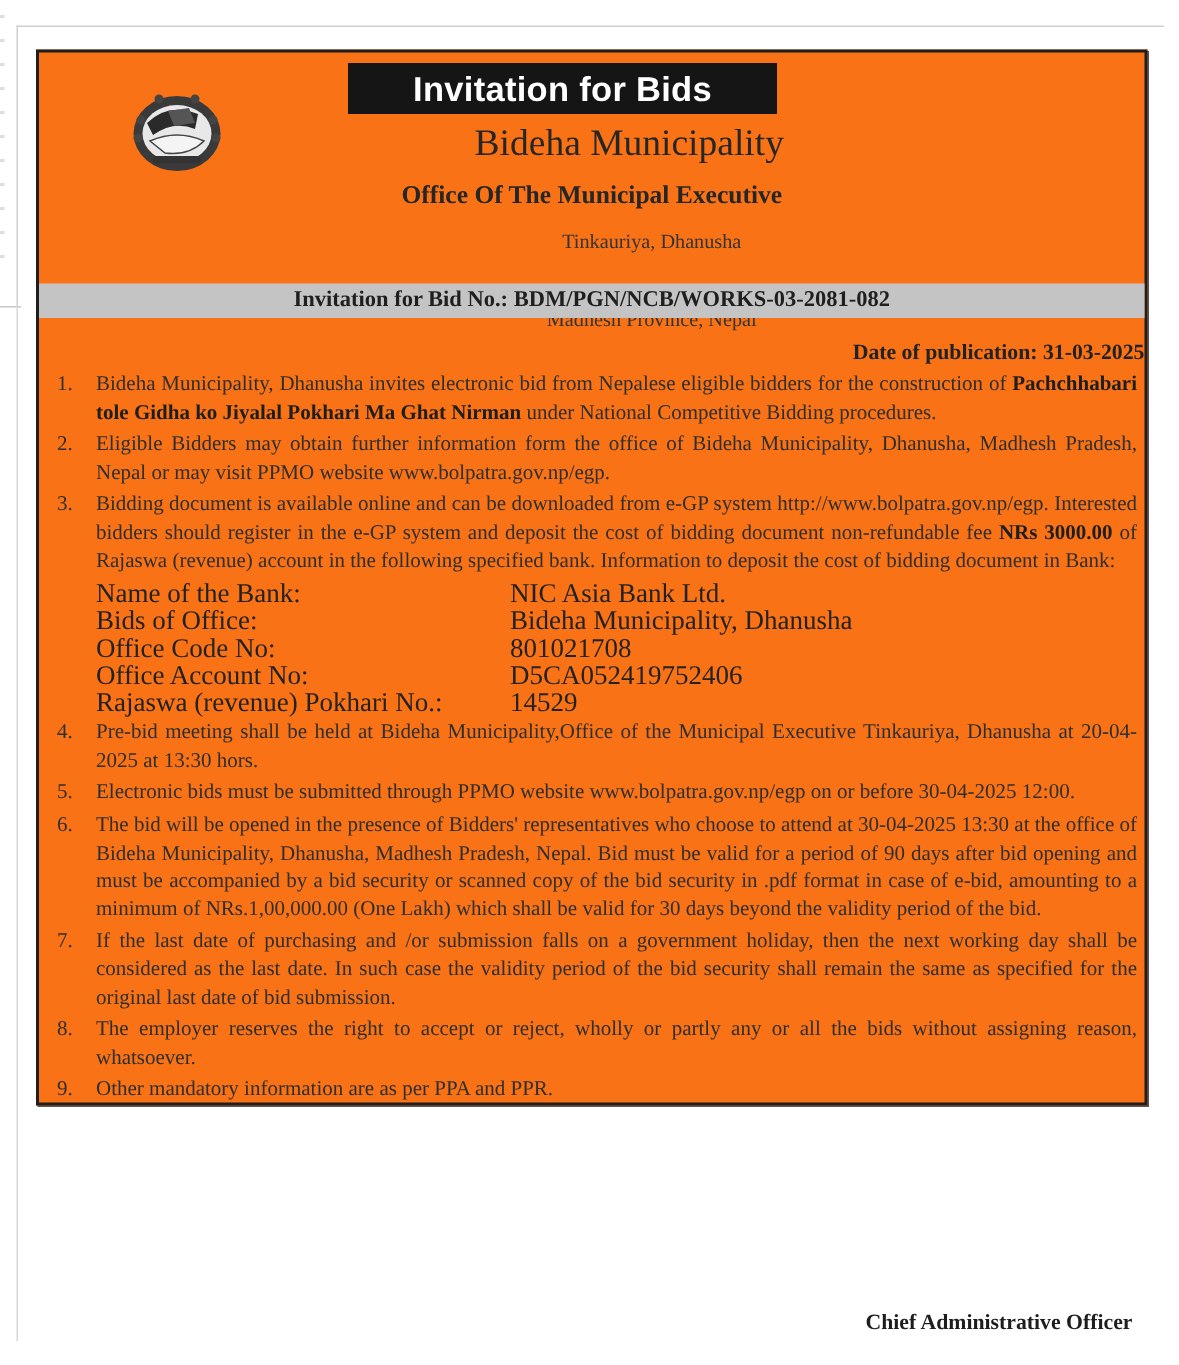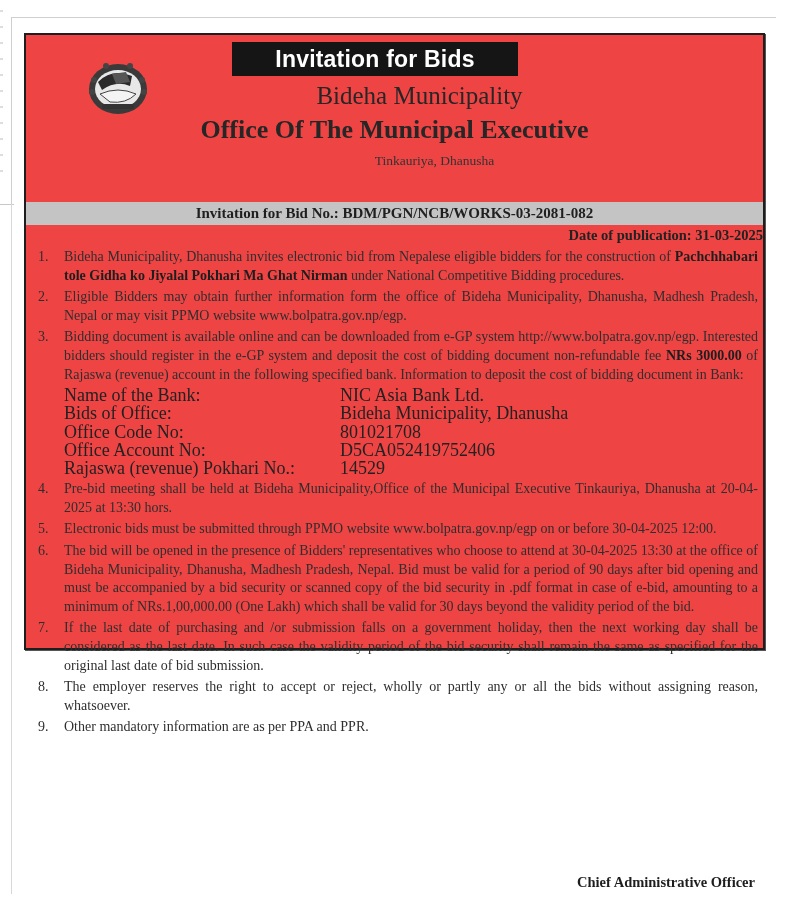--- a/index.html
+++ b/index.html
@@ -63,25 +63,25 @@
       top: 204px;
       width: 1px;
       height: 690px;
       background: #d8d8d8;
     }
     .notice {
       position: absolute;
       left: 24px;
       top: 33px;
       width: 741px;
-      height: 617px;
+      height: 704px;
       border: 2.5px solid #1e1e1e;
       box-shadow: 1px 1px 0 #555;
       box-sizing: border-box;
-      background: #ef4444;
+      background: #f97316;
     }
     .emblem {
       position: absolute;
       left: 60px;
       top: 25px;
       width: 64px;
       height: 58px;
     }
     .title-banner {
       position: absolute;
@@ -111,41 +111,41 @@
       box-sizing: border-box;
       color: #262626;
     }
     .office-name {
       position: absolute;
       left: 0;
       width: 100%;
       top: 79px;
       text-align: center;
       font-weight: bold;
-      font-size: 26px;
+      font-size: 17px;
       line-height: 32px;
       color: #262626;
     }
     .addr1, .addr2 {
       position: absolute;
       left: 0;
       width: 100%;
       text-align: center;
       font-size: 13.5px;
       line-height: 17px;
       padding-left: 80px;
       box-sizing: border-box;
       color: #333;
     }
     .addr1 { top: 117px; }
     .addr2 { top: 134px; margin-top: 35px; }
     .bid-band {
       position: absolute;
       left: 0;
-      top: 167px;
+      top: 154px;
       width: 100%;
       height: 23px;
       background: #c4c4c4;
       text-align: center;
       font-weight: bold;
       font-size: 15px;
       line-height: 23px;
       color: #1f1f1f;
     }
     .pub-date {

